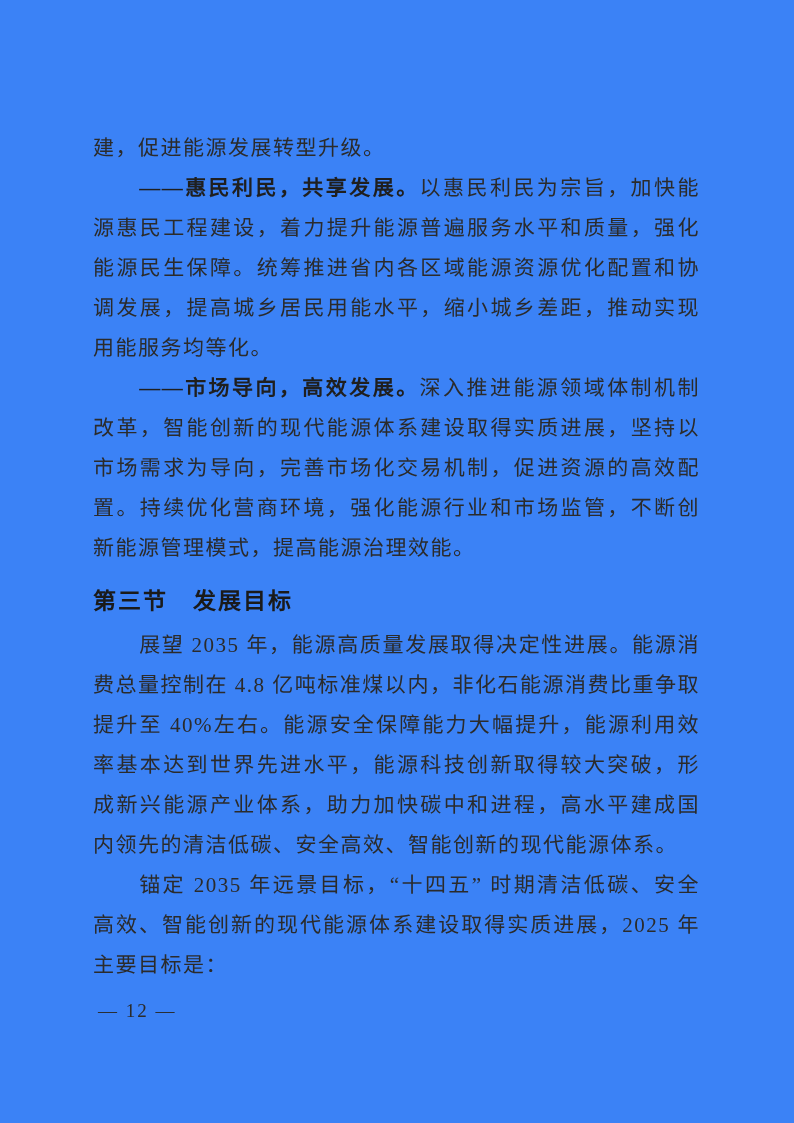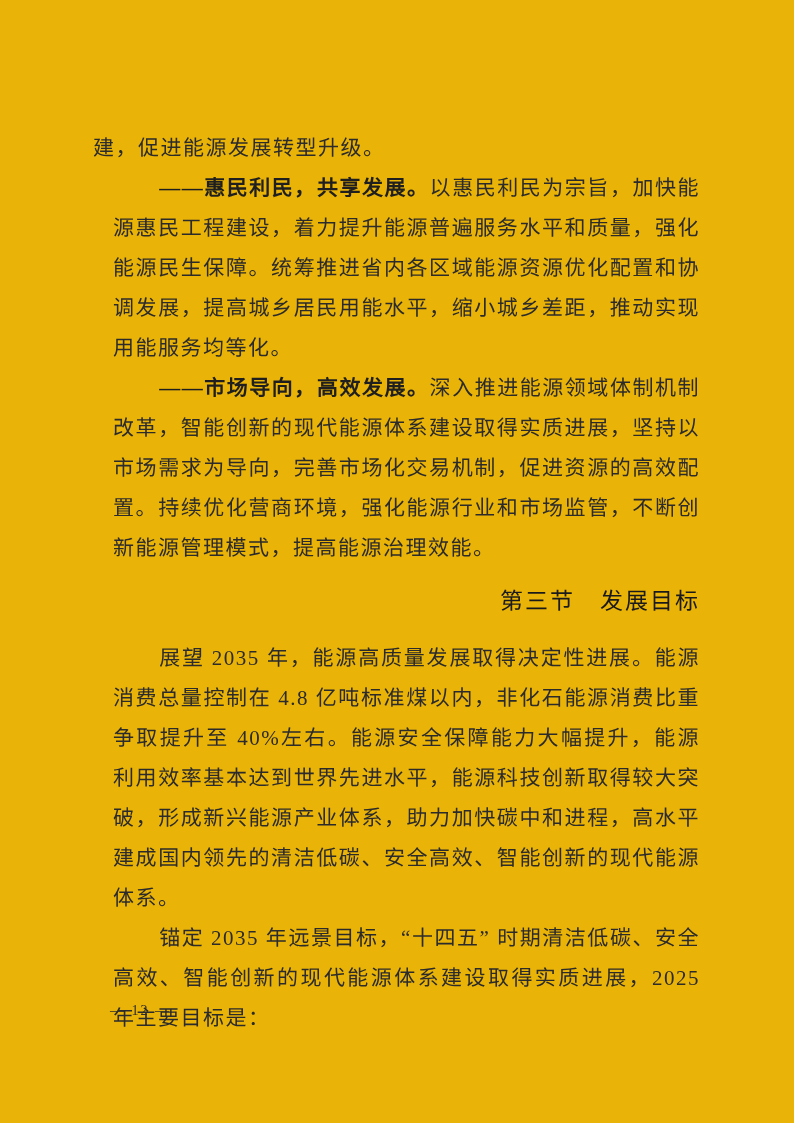--- a/index.html
+++ b/index.html
@@ -4,21 +4,21 @@
   <style>
     html, body {
       margin: 0;
       padding: 0;
       background: #ffffff;
     }
     .page {
       position: relative;
       width: 794px;
       height: 1123px;
-      background: #eab308;
+      background: #3b82f6;
       overflow: hidden;
       font-family: "Liberation Serif", "DejaVu Serif", serif;
       color: #2b2b2b;
     }
     .content {
       position: absolute;
       left: 93px;
       top: 128px;
       width: 607px;
     }
@@ -26,41 +26,40 @@
       margin: 0;
       font-size: 21px;
       line-height: 40px;
       letter-spacing: 1.5px;
       text-align: justify;
       text-align-last: left;
       word-break: break-all;
     }
     .para.indent {
       text-indent: 2.2em;
-      margin-left: 20px;
     }
     .lead {
       font-weight: 700;
       color: #1f1f1f;
     }
     .section-heading {
-      margin: 13px 0 17px 0;
+      margin: 13px 0 4px 0;
       font-size: 23px;
       line-height: 40px;
-      font-weight: 400;
-      text-align: right;
+      font-weight: 700;
+      text-align: left;
       letter-spacing: 2px;
       color: #1a1a1a;
       font-family: "Liberation Sans", "DejaVu Sans", sans-serif;
     }
     .page-number {
       position: absolute;
-      left: 110px;
+      left: 98px;
       top: 997px;
-      font-size: 14px;
+      font-size: 19px;
       line-height: 28px;
       letter-spacing: 2px;
       color: #2b2b2b;
     }
   </style>
 </head>
 <body>
 
 <div class="page">
   <div class="content">

